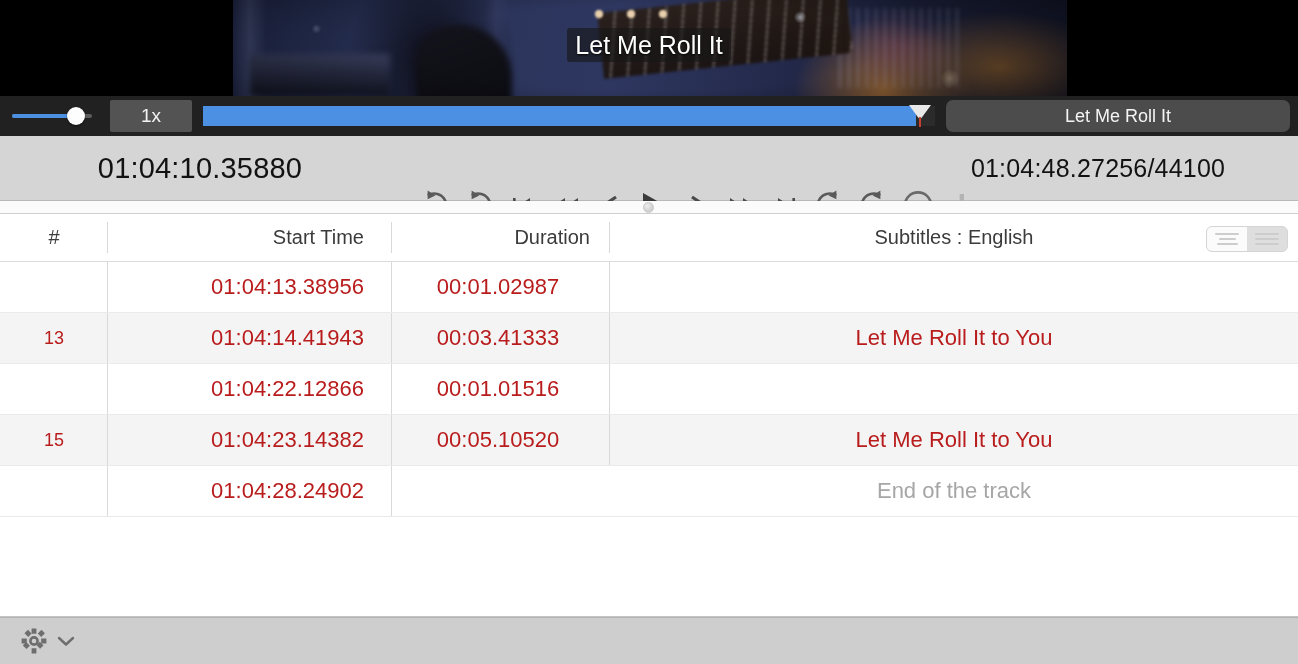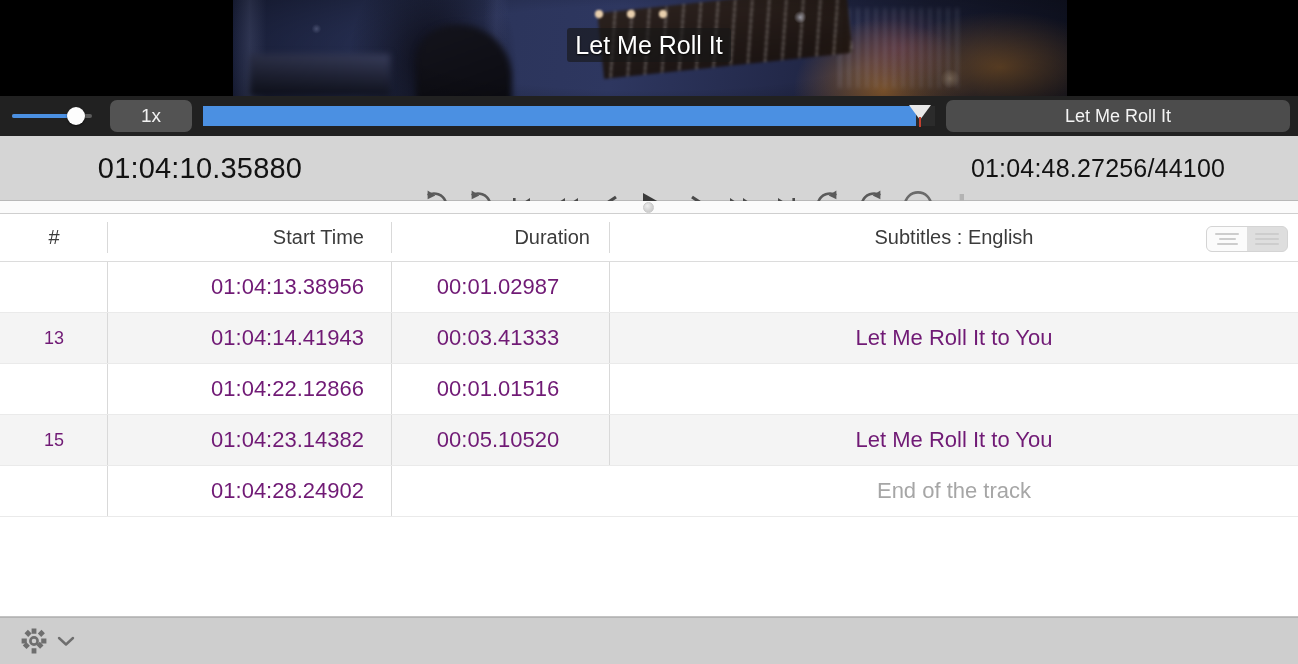--- a/index.html
+++ b/index.html
@@ -210,21 +210,21 @@
     border-radius: 50%;
     background: #fdfdfd;
     box-shadow: 0 1px 2px rgba(0,0,0,.6);
   }
   .speed-button {
     position: absolute;
     left: 110px;
     top: 4px;
     width: 82px;
     height: 32px;
-    border-radius: 7px;
+    border-radius: 2px;
     background: #535353;
     color: #f2f2f2;
     font-size: 19px;
     display: flex;
     align-items: center;
     justify-content: center;
     border: none;
     font-family: "Liberation Sans", sans-serif;
   }
   .seek-wrap {
@@ -433,21 +433,21 @@
     border-radius: 1px;
   }
   .seg.left .ln:nth-child(1) { width: 24px; }
   .seg.left .ln:nth-child(2) { width: 17px; }
   .seg.left .ln:nth-child(3) { width: 21px; }
   .seg.right .ln { width: 24px; }
 
   tbody td {
     height: 50px;
     font-size: 22px;
-    color: #701a75;
+    color: #b91c1c;
     padding: 0 14px;
     border-bottom: 1px solid #eaeaea;
     vertical-align: middle;
   }
   tbody tr.alt td { background: #f4f4f4; }
   tbody tr.norm td { background: #ffffff; }
   td.c-num   { text-align: center; font-size: 18px; }
   td.c-start { text-align: right; padding-right: 28px; }
   td.c-dur   { text-align: center; padding-right: 20px; }
   td.c-text  { text-align: center; }

